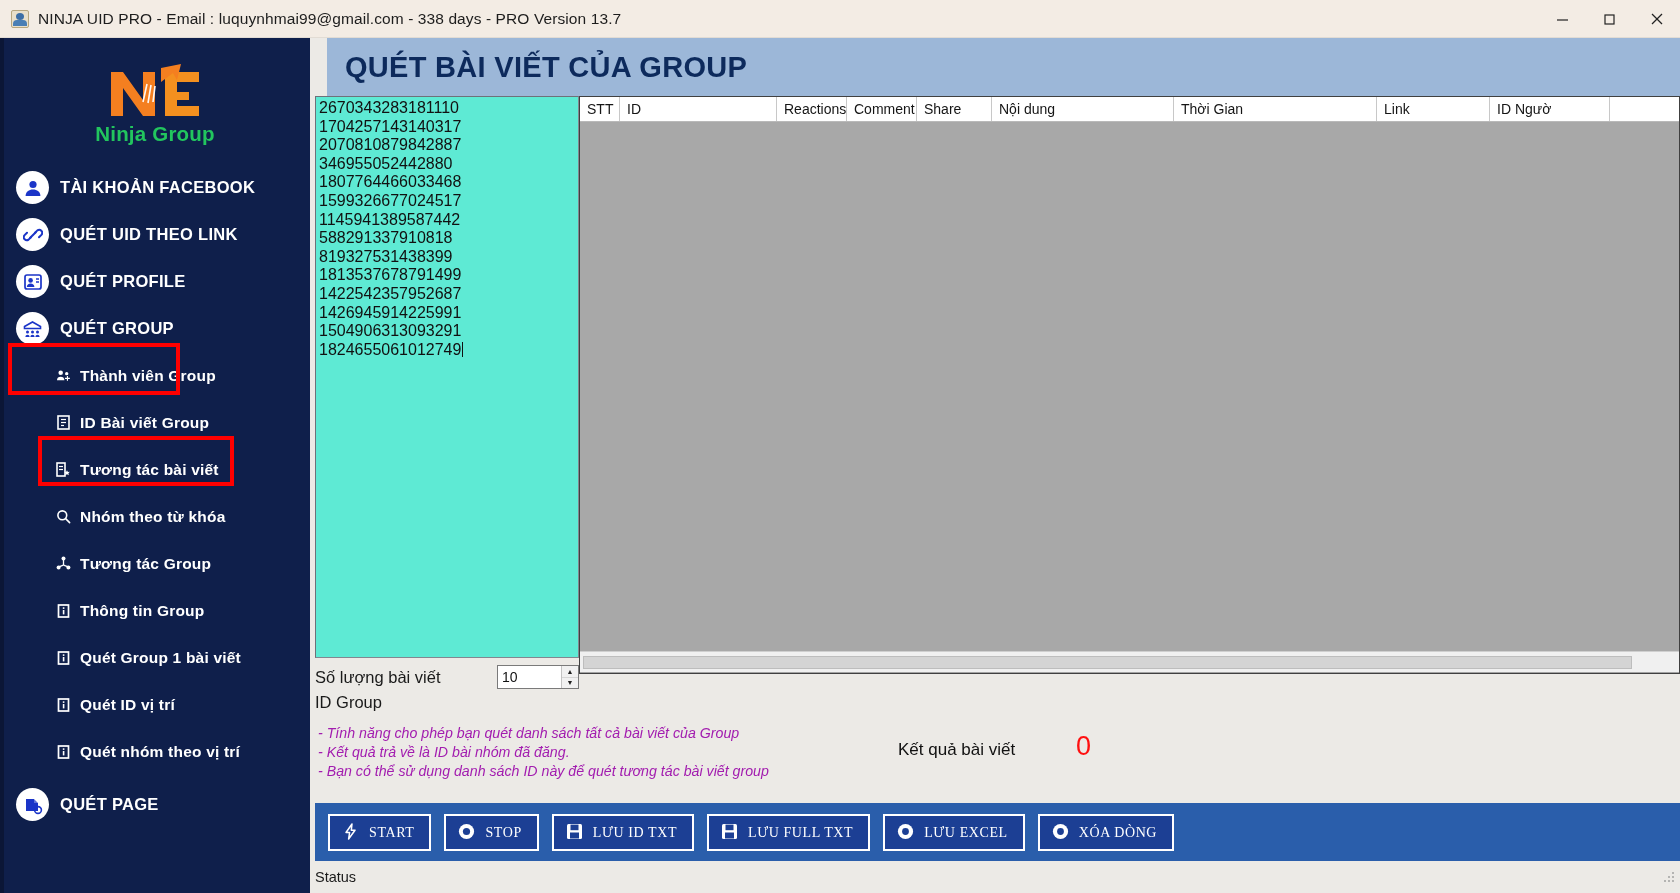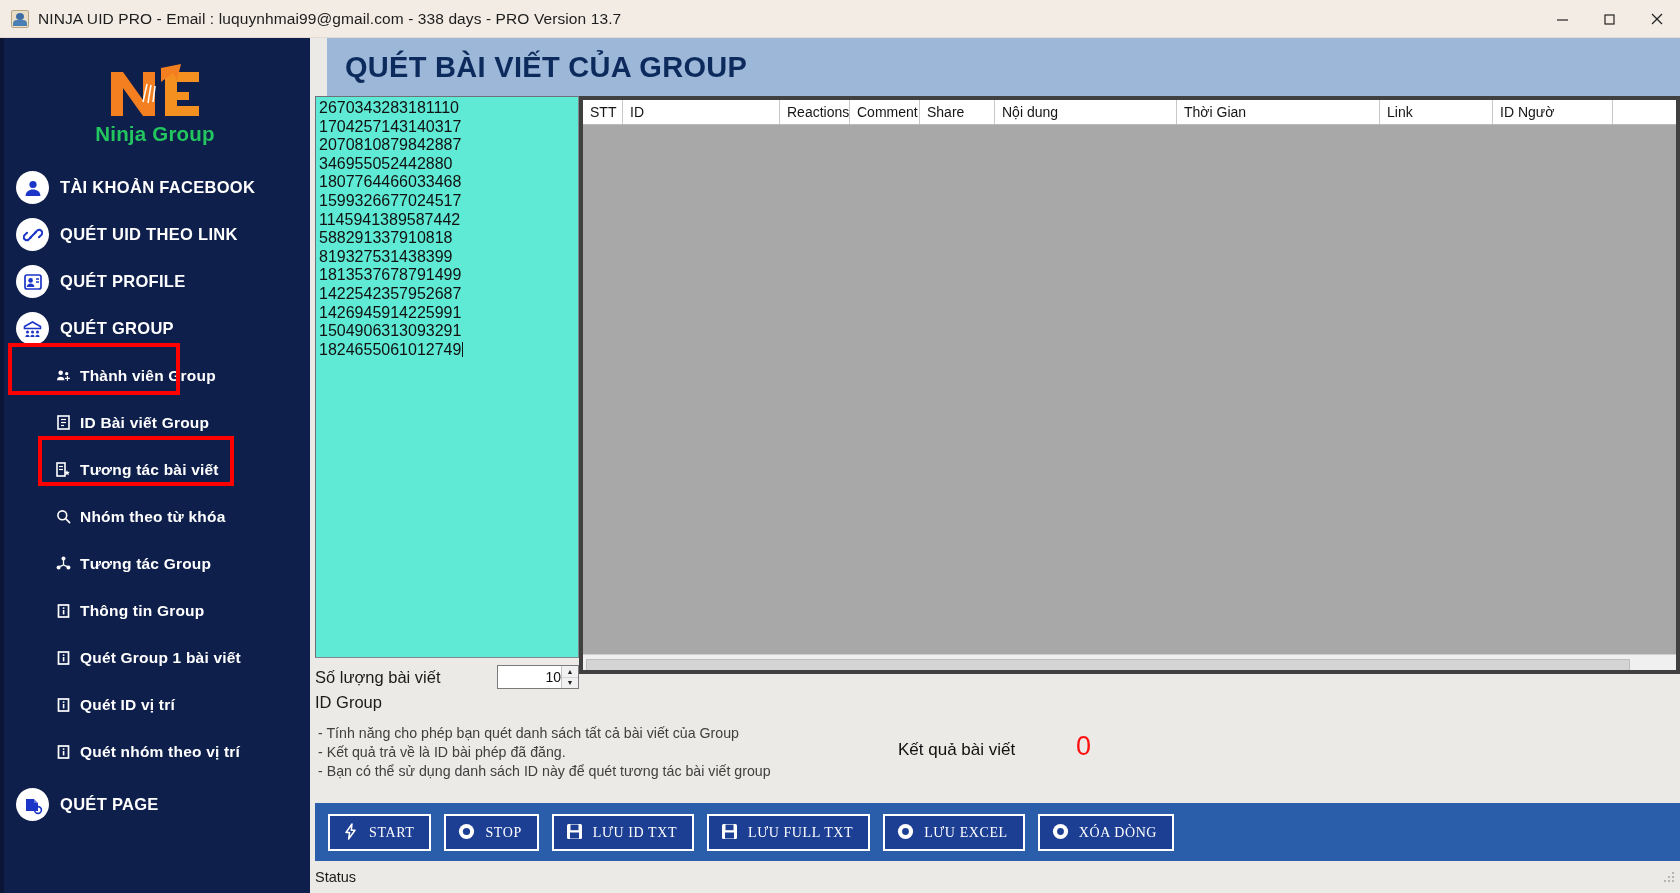--- a/index.html
+++ b/index.html
@@ -137,21 +137,21 @@
   }
   #caret {
     display: inline-block; width: 1px; height: 15px;
     background: #111; vertical-align: -2px; margin-left: 1px;
   }
 
   
   #qty-row {
     position: absolute; left: 5px; top: 627px;
     width: 264px; height: 24px;
-    display: flex; align-items: center; text-align: right;
+    display: flex; align-items: center;
   }
   #qty-label { font-size: 16.5px; color: #1a1a1a; }
   #qty-box {
     margin-left: auto; width: 82px; height: 24px;
     border: 1px solid #7a7a7a; background: #ffffff;
     display: flex; align-items: stretch;
   }
   #qty-value {
     flex: 1; font-size: 14px; color: #111; padding: 3px 0 8px 4px;
   }
@@ -165,38 +165,38 @@
   }
   #qty-spin div:first-child { border-bottom: 1px solid #d6d6d6; }
   #idgroup-label {
     position: absolute; left: 5px; top: 655px;
     font-size: 16.5px; color: #1a1a1a;
   }
 
   
   #notes { position: absolute; left: 8px; top: 686px; }
   #notes div {
-    color: #404040; font-size: 14.2px; 
+    color: #a21caf; font-size: 14.2px; font-style: italic;
     line-height: 19px; white-space: nowrap;
   }
 
   
   #result-label {
     position: absolute; left: 588px; top: 702px;
     font-size: 17px; color: #111111;
   }
   #result-value {
     position: absolute; left: 766px; top: 693px;
     font-size: 27px; color: #ff1010;
   }
 
   
   #grid {
     position: absolute; left: 269px; top: 58px; right: 0; height: 578px;
-    background: #ef4444; border: 4px solid #404040;
+    background: #a3a3a3; border: 1px solid #404040;
     overflow: hidden;
   }
   #grid-head {
     display: flex; height: 25px;
     background: #ffffff; border-bottom: 1px solid #b9b9b9;
   }
   .gcell {
     font-size: 14px; color: #151515;
     padding: 4px 0 0 7px; border-right: 1px solid #c8c8c8;
     white-space: nowrap; overflow: hidden; flex: none;
@@ -490,21 +490,21 @@
           <div>▲</div>
           <div>▼</div>
         </div>
       </div>
     </div>
 
     <div id="idgroup-label">ID Group</div>
 
     <div id="notes">
       <div>- Tính năng cho phép bạn quét danh sách tất cả bài viết của Group</div>
-      <div>- Kết quả trả về là ID bài phép đã đăng.</div>
+      <div>- Kết quả trả về là ID bài nhóm đã đăng.</div>
       <div>- Bạn có thể sử dụng danh sách ID này để quét tương tác bài viết  group</div>
     </div>
 
     <div id="result-label">Kết quả bài viết</div>
     <div id="result-value">0</div>
 
     <div id="grid">
       <div id="grid-head">
         <div class="gcell" style="width:40px">STT</div>
         <div class="gcell" style="width:157px">ID</div>

